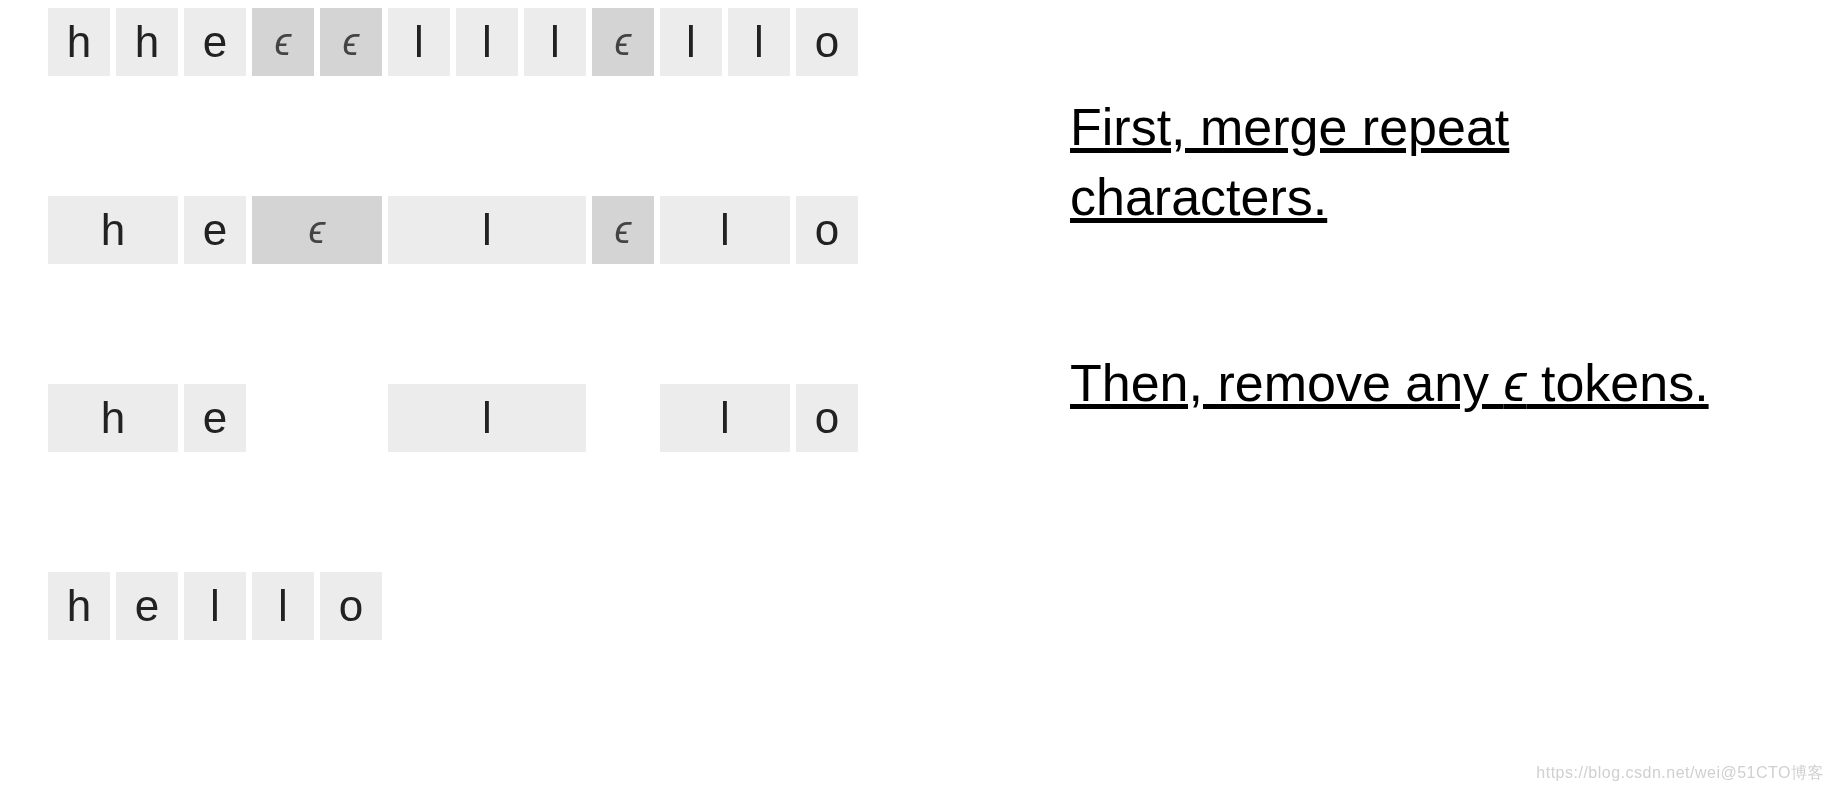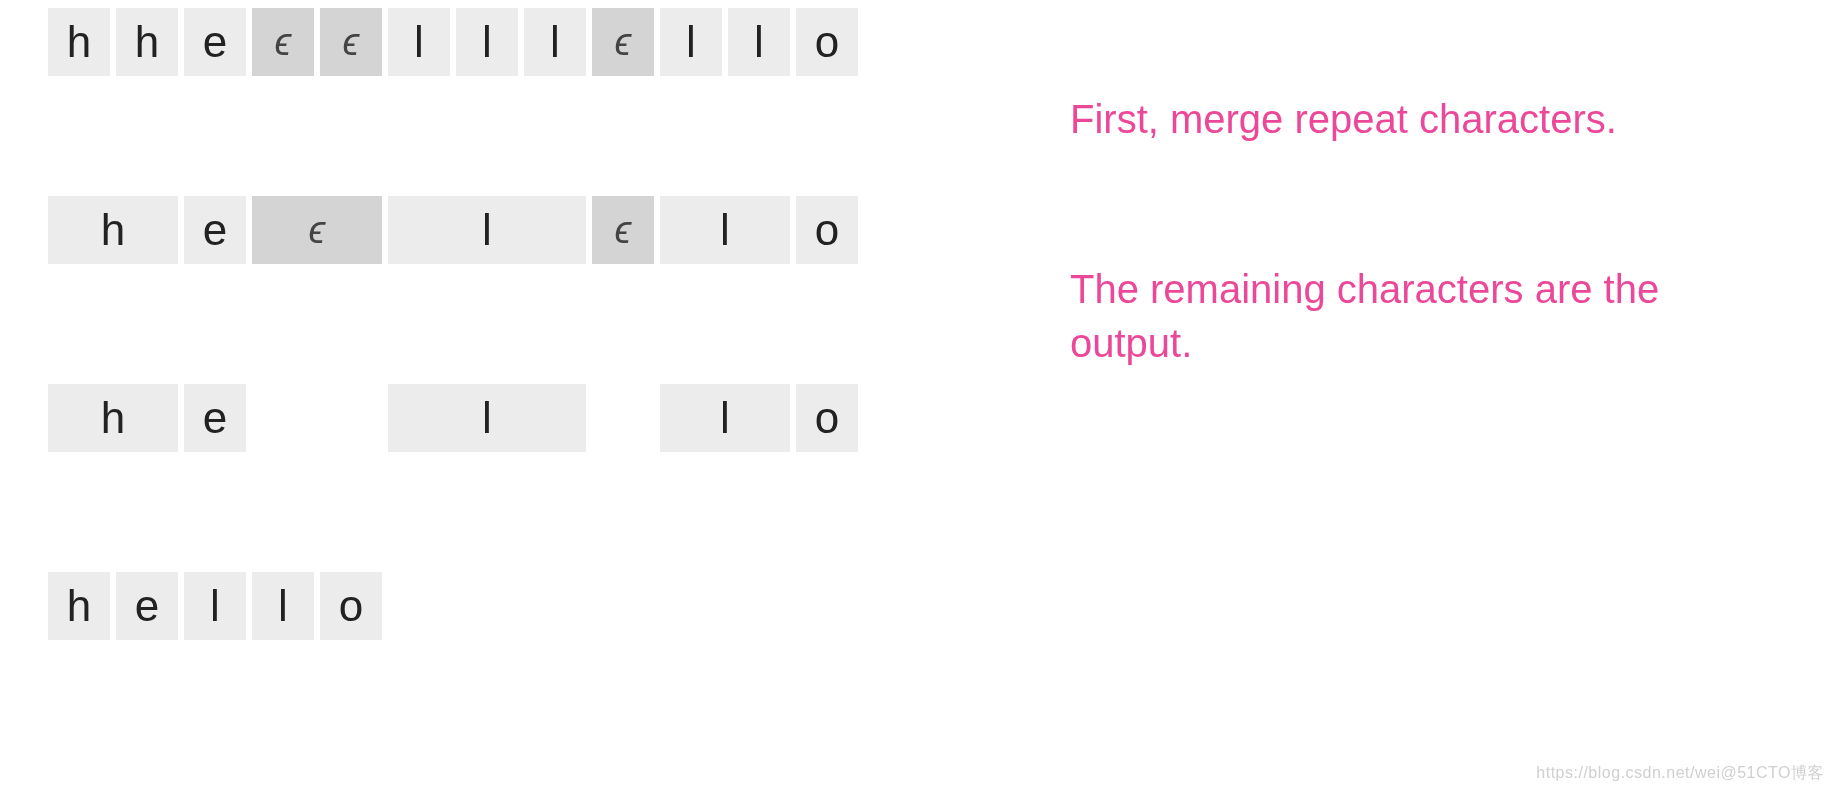--- a/index.html
+++ b/index.html
@@ -37,24 +37,25 @@
   .cell.dark  { background: #d4d4d4; }
   .cell.blank { background: #ffffff; }
   .cell.epsilon { font-style: italic; font-size: 38px; color: #444; }
   .right-col {
     position: absolute;
     left: 1070px;
     top: 92px;
     width: 640px;
   }
   .caption {
-    font-size: 40px;
-    color: #ec4899;
+    font-size: 52px;
+    color: #000000;
     line-height: 1.35;
     margin-bottom: 116px;
+    text-decoration: underline;
   }
   .caption .eps-inline { font-style: italic; }
   .watermark {
     position: absolute;
     right: 18px;
     bottom: 6px;
     font-size: 16px;
     color: #d0d0d0;
     letter-spacing: 0.5px;
   }
@@ -99,16 +100,18 @@
       <div class="cell light" style="width: 62px;">h</div>
       <div class="cell light" style="width: 62px;">e</div>
       <div class="cell light" style="width: 62px;">l</div>
       <div class="cell light" style="width: 62px;">l</div>
       <div class="cell light" style="width: 62px;">o</div>
     </div>
 </div>
 
 <div class="right-col">
   <div class="caption">First, merge repeat characters.</div>
-  <div class="caption">The remaining characters are the output.</div>
+  <div class="caption">
+    <span>Then, remove any </span><span class="eps-inline">ϵ</span><span> tokens.</span>
+  </div>
 </div>
 
 <div class="watermark">https://blog.csdn.net/wei@51CTO博客</div>
 
 </body></html>

